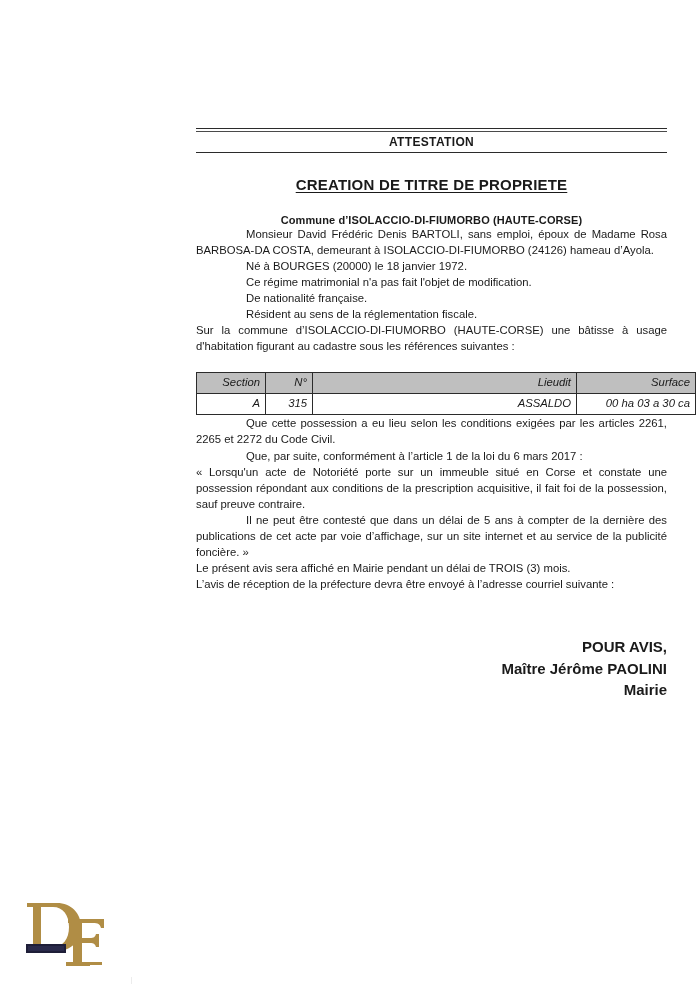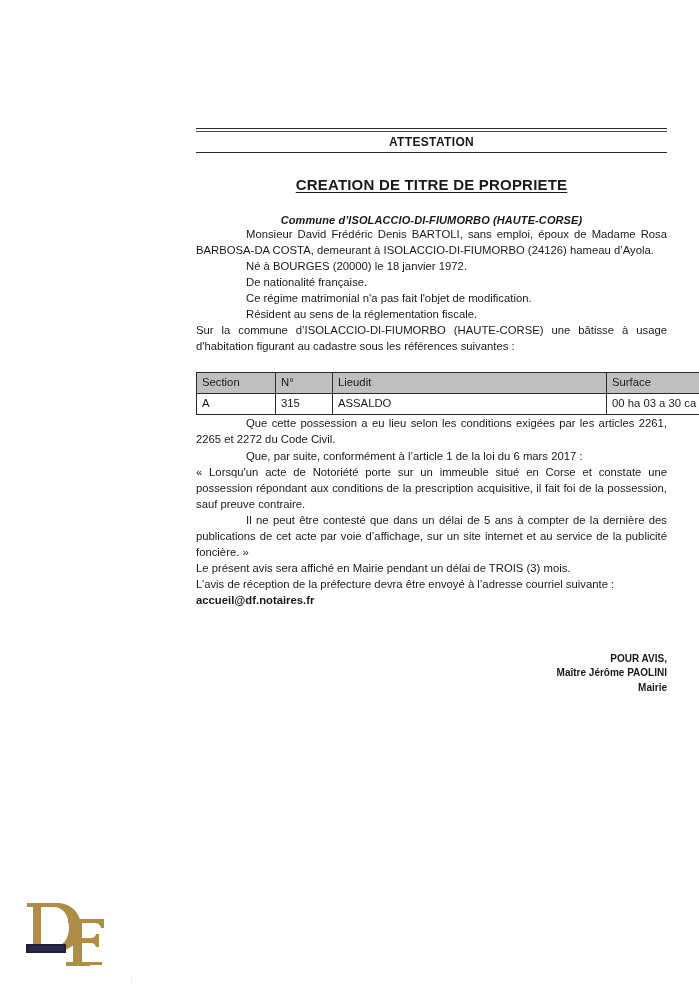--- a/index.html
+++ b/index.html
@@ -60,21 +60,20 @@
     text-decoration: underline;
     text-underline-offset: 2px;
     margin-top: 23px;
   }
   .title-sub {
     text-align: center;
     font-weight: bold;
     font-size: 11px;
     letter-spacing: 0.1px;
     margin-top: 21px;
-    font-style: italic;
   }
 
   
   p.para {
     font-size: 11.3px;
     line-height: 1.42;
     margin: 0;
     text-align: justify;
     text-justify: inter-word;
   }
@@ -90,40 +89,41 @@
   table.cadastre {
     border-collapse: collapse;
     width: 455px;
     table-layout: fixed;
   }
   table.cadastre th,
   table.cadastre td {
     border: 1.2px solid #2b2b2b;
     font-size: 11.3px;
     font-weight: normal;
-    text-align: left;
-    padding: 2px 15px 3px 5px;
+    text-align: right;
+    padding: 2px 5px 3px 5px;
     height: 15px;
     line-height: 1.15;
     vertical-align: middle;
     overflow: hidden;
     white-space: nowrap;
+    font-style: italic;
   }
   table.cadastre thead th { background: #bfbfbf; }
   table.cadastre tbody td { background: #ffffff; }
   .c-section { width: 58px; }
   .c-num     { width: 36px; }
   .c-lieudit { width: 253px; }
   .c-surface { width: 108px; }
 
   
   .signature {
     margin-top: 44px;
     text-align: right;
-    font-size: 10px;
+    font-size: 15px;
     font-weight: bold;
     line-height: 1.45;
   }
   .signature div { white-space: nowrap; }
 
   .bold { font-weight: bold; }
 
   
   .logo {
     position: absolute;
@@ -156,23 +156,23 @@
 
     <div class="title-main">CREATION DE TITRE DE PROPRIETE</div>
     <div class="title-sub">Commune d’ISOLACCIO-DI-FIUMORBO (HAUTE-CORSE)</div>
 
 
     <p class="para indent sp-18">Monsieur David Frédéric Denis BARTOLI, sans emploi, époux de Madame Rosa BARBOSA-DA COSTA, demeurant à ISOLACCIO-DI-FIUMORBO (24126) hameau d’Ayola.</p>
 
     <p class="para indent sp-8 nojust">Né à BOURGES (20000) le 18 janvier 1972.</p>
 
 
+    <p class="para indent sp-2 nojust">Ce régime matrimonial n'a pas fait l'objet de modification.</p>
+
     <p class="para indent sp-2 nojust">De nationalité française.</p>
-
-    <p class="para indent sp-2 nojust">Ce régime matrimonial n'a pas fait l'objet de modification.</p>
 
     <p class="para indent sp-2 nojust">Résident au sens de la réglementation fiscale.</p>
 
     <p class="para sp-18">Sur la commune d’ISOLACCIO-DI-FIUMORBO (HAUTE-CORSE) une bâtisse à usage d'habitation figurant au cadastre sous les références suivantes :</p>
 
     <div class="tbl-wrap">
       <table class="cadastre">
         <thead>
           <tr>
             <th class="c-section">Section</th>
@@ -196,21 +196,20 @@
 
     <p class="para indent sp-18 nojust">Que, par suite, conformément à l’article 1 de la loi du 6 mars 2017 :</p>
 
     <p class="para sp-2">« Lorsqu'un acte de Notoriété porte sur un immeuble situé en Corse et constate une possession répondant aux conditions de la prescription acquisitive, il fait foi de la possession, sauf preuve contraire.</p>
 
     <p class="para indent sp-2">Il ne peut être contesté que dans un délai de 5 ans à compter de la dernière des publications de cet acte par voie d’affichage, sur un site internet et au service de la publicité foncière. »</p>
 
     <p class="para sp-18 nojust">Le présent avis sera affiché en Mairie pendant un délai de TROIS (3) mois.</p>
 
     <p class="para sp-18">L’avis de réception de la préfecture devra être envoyé à l’adresse courriel suivante :</p>
-    <p class="para bold nojust">accueil@df.notaires.fr</p>
 
     <div class="signature">
       <div>POUR AVIS,</div>
       <div>Maître Jérôme PAOLINI</div>
       <div>Mairie</div>
     </div>
 
   </div>
 
   <div class="logo">

